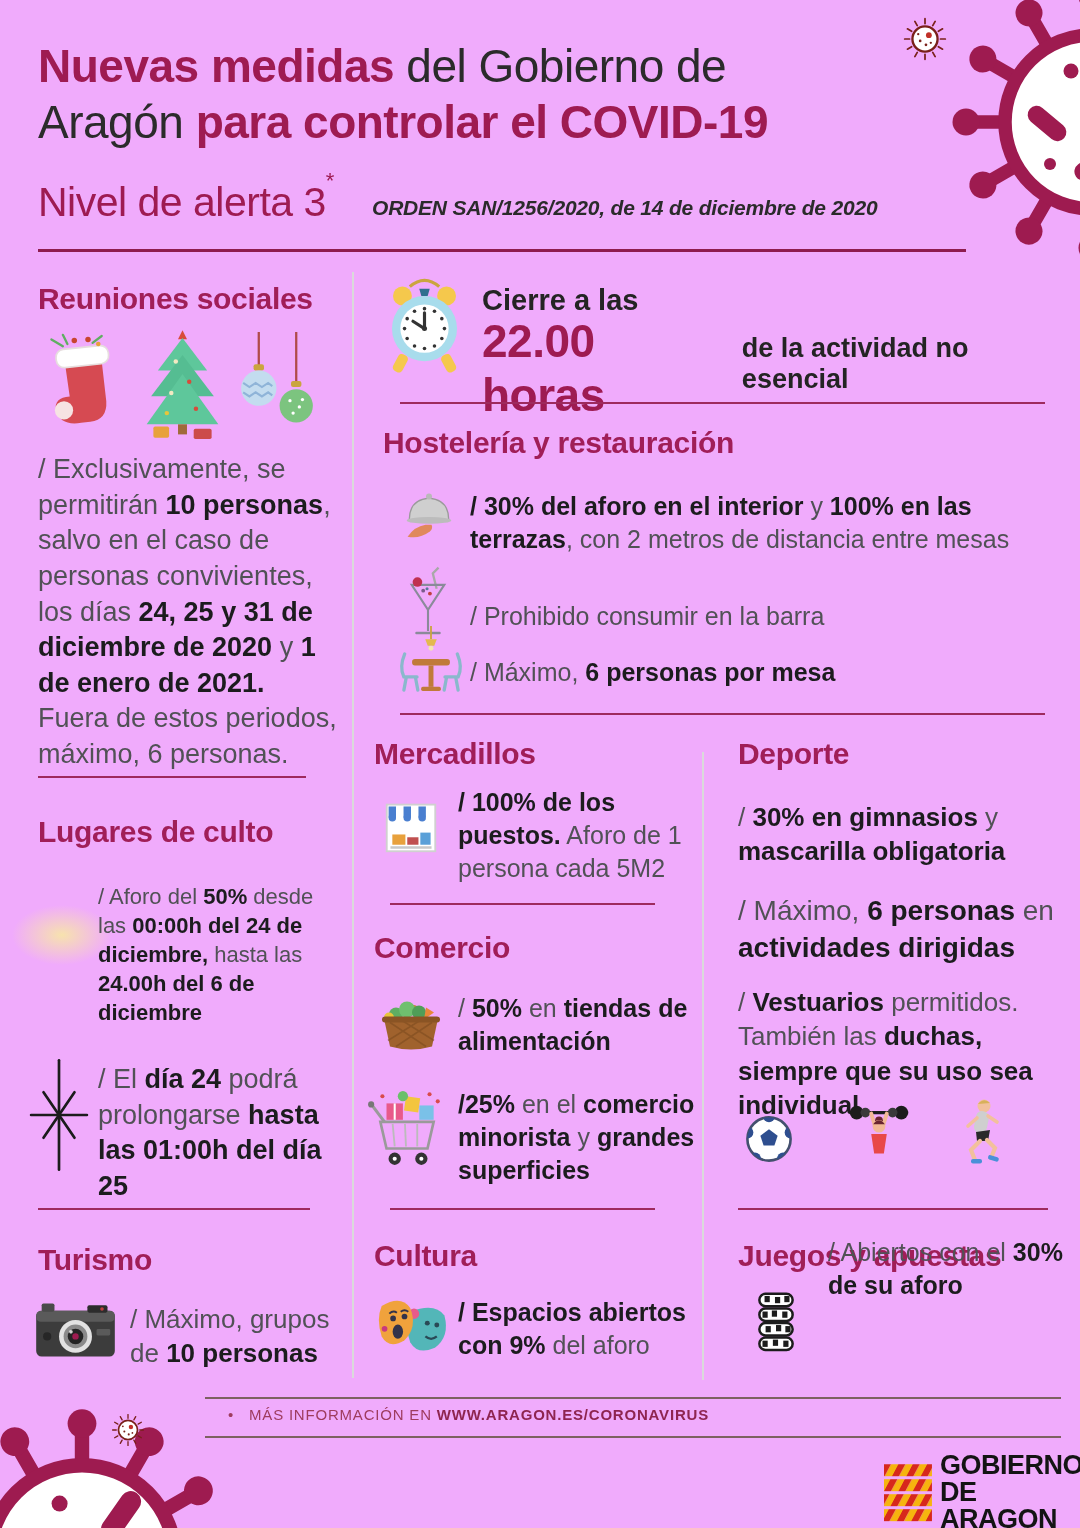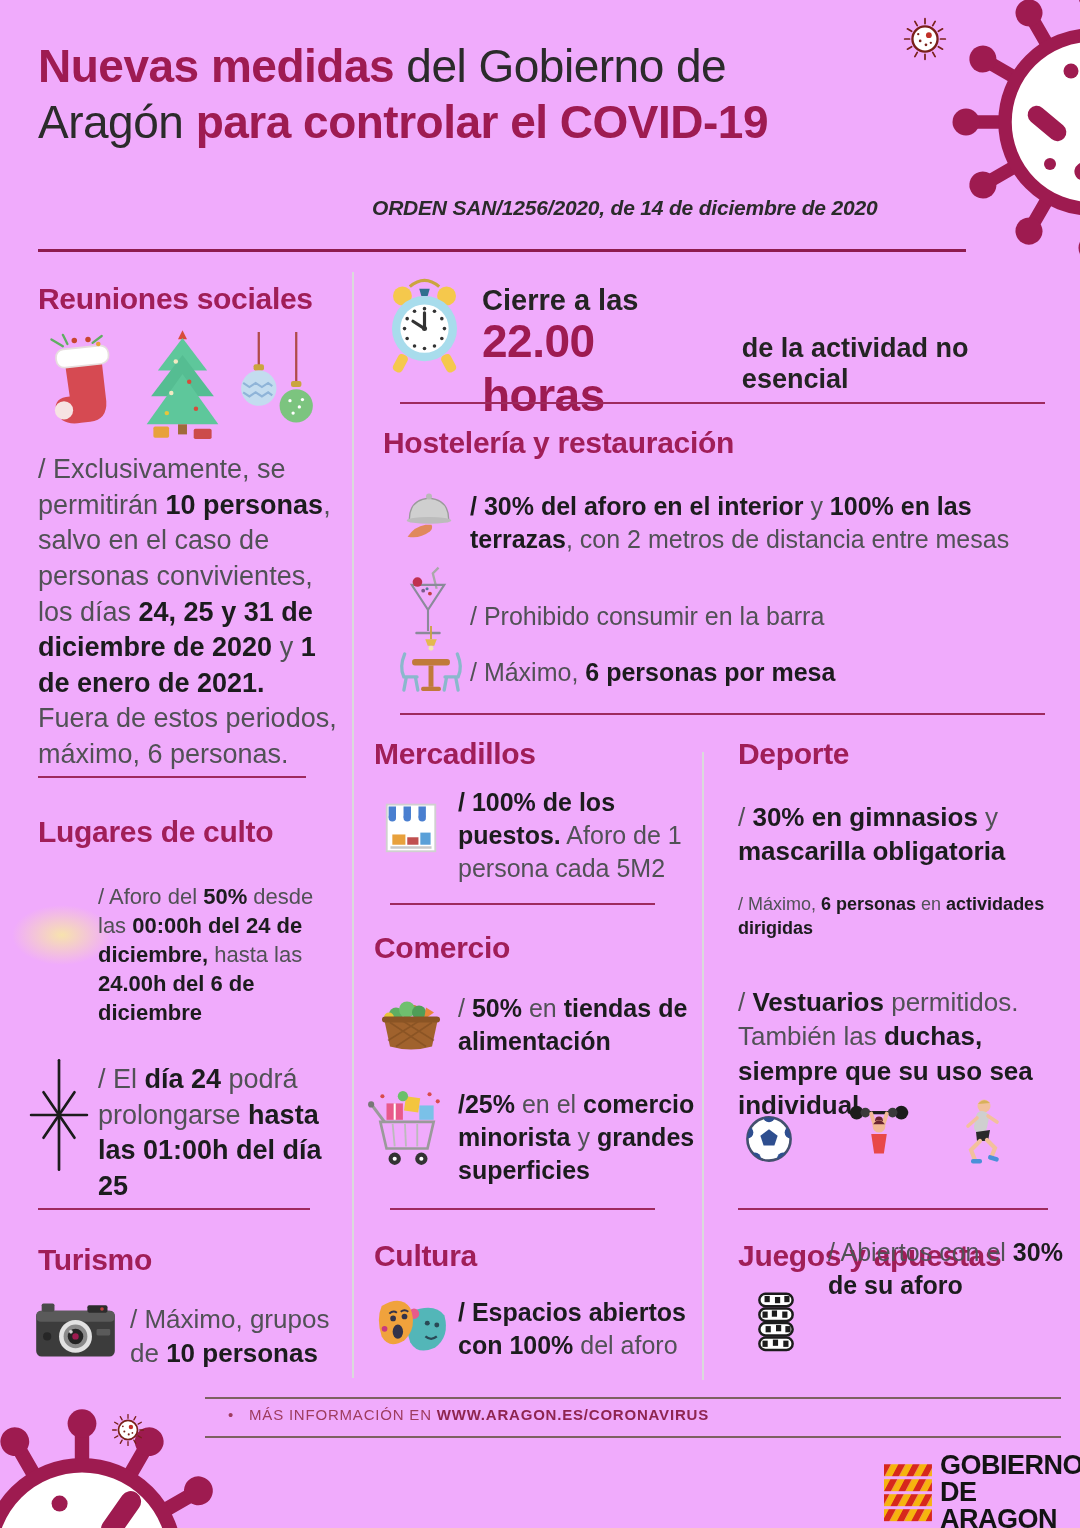--- a/index.html
+++ b/index.html
@@ -202,20 +202,23 @@
   </defs>
 </svg>
 
 <div id="page">
 
   <div class="abs h1" style="left:38px;top:38px;width:840px;">
     <span class="acc">Nuevas medidas</span><span> del Gobierno de</span><br>
     <span>Aragón </span><span class="acc">para controlar el COVID-19</span>
   </div>
 
+  <div class="abs alert" style="left:38px;top:168px;">
+    <span>Nivel de alerta 3</span><sup>*</sup>
+  </div>
   <div class="abs orden" style="left:372px;top:196px;">ORDEN SAN/1256/2020, de 14 de diciembre de 2020</div>
 
   <div class="abs hr-hdr" style="left:38px;top:249px;width:928px;"></div>
 
   <svg class="abs" style="left:942px;top:-28px;width:300px;height:300px;">
       <use href="#v-big"></use>
     </svg>
   <svg class="abs" style="left:896px;top:10px;width:58px;height:58px;">
       <use href="#v-small"></use>
     </svg>
@@ -455,25 +458,25 @@
       <circle cx="64" cy="34" r="2.6" fill="#2a4a56"></circle>
     <path d="M52 46 q6 5 12 0" stroke="#2a4a56" stroke-width="2.4" fill="none"></path>
     <circle cx="40" cy="22" r="5.5" fill="#e85a8a"></circle>
     <path d="M6 14 q20 -12 30 2 q8 20 -6 34 q-16 10 -24 -4 q-6 -18 0 -32z" fill="#f0a23c"></path>
     <circle cx="18" cy="27" r="3" fill="#33334a"></circle>
       <circle cx="30" cy="25" r="3" fill="#33334a"></circle>
     <path d="M14 22 q4 -4 8 -1 M26 20 q4 -3 8 0" stroke="#33334a" stroke-width="2" fill="none"></path>
     <ellipse cx="23" cy="41" rx="5.5" ry="7.5" fill="#33334a"></ellipse>
     <circle cx="9" cy="38" r="3" fill="#c93a7c"></circle>
   </svg>
-  <div class="abs rich" style="left:458px;top:1296px;width:258px;font-size:25px;"><span class="b">/ </span><span class="b">Espacios abiertos con 100%</span><span> del aforo</span></div>
+  <div class="abs rich" style="left:458px;top:1296px;width:258px;font-size:25px;"><span class="b">/ </span><span class="b">Espacios abiertos con 9%</span><span> del aforo</span></div>
 
   <div class="abs sec" style="left:738px;top:737px;">Deporte</div>
   <div class="abs rich" style="left:738px;top:800px;width:328px;font-size:26px;"><span>/ </span><span class="b">30% en gimnasios</span><span> y </span><span class="b">mascarilla obligatoria</span></div>
-  <div class="abs rich" style="left:738px;top:893px;width:328px;font-size:18px;"><span>/ Máximo, </span><span class="b">6 personas</span><span> en </span><span class="b">actividades dirigidas</span></div>
+  <div class="abs rich" style="left:738px;top:893px;width:328px;font-size:28px;"><span>/ Máximo, </span><span class="b">6 personas</span><span> en </span><span class="b">actividades dirigidas</span></div>
   <div class="abs rich" style="left:738px;top:985px;width:332px;font-size:26px;"><span>/ </span><span class="b">Vestuarios</span><span> permitidos. También las </span><span class="b">duchas, siempre que su uso sea individual</span></div>
 
   <svg class="abs" style="left:742px;top:1112px;width:54px;height:54px;" viewBox="0 0 50 50">
     <defs>
         <clipPath id="ballclip">
           <circle cx="25" cy="25" r="20"></circle>
         </clipPath>
       </defs>
     <circle cx="25" cy="25" r="20" fill="#ffffff" stroke="#44506e" stroke-width="2.4"></circle>
     <g clip-path="url(#ballclip)" fill="#2e4e8f">

